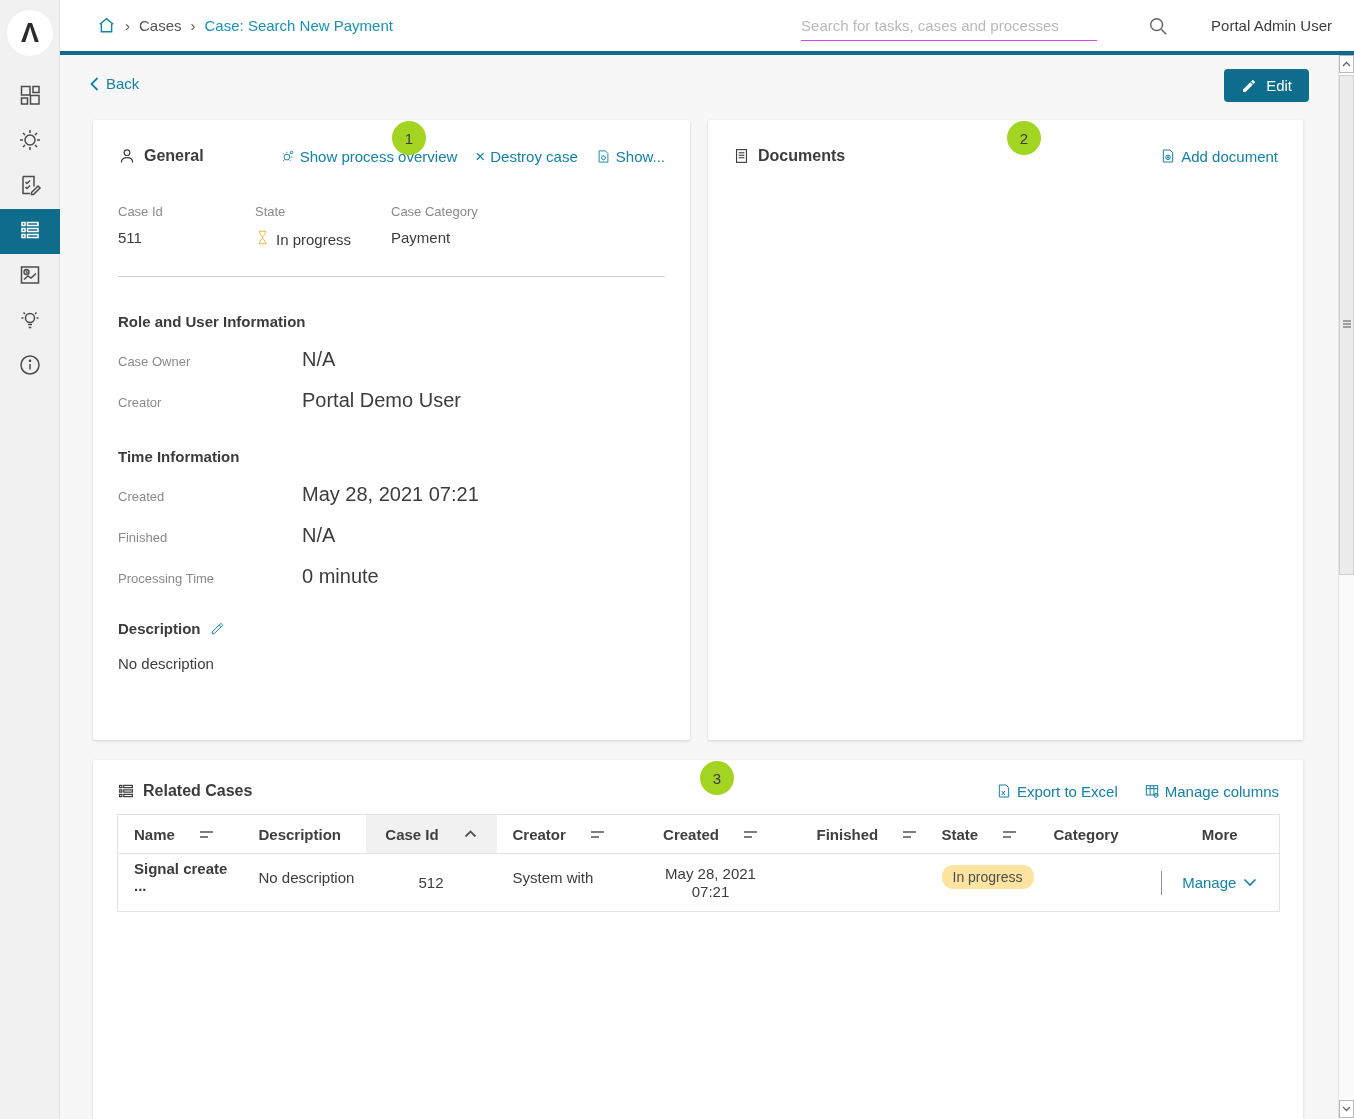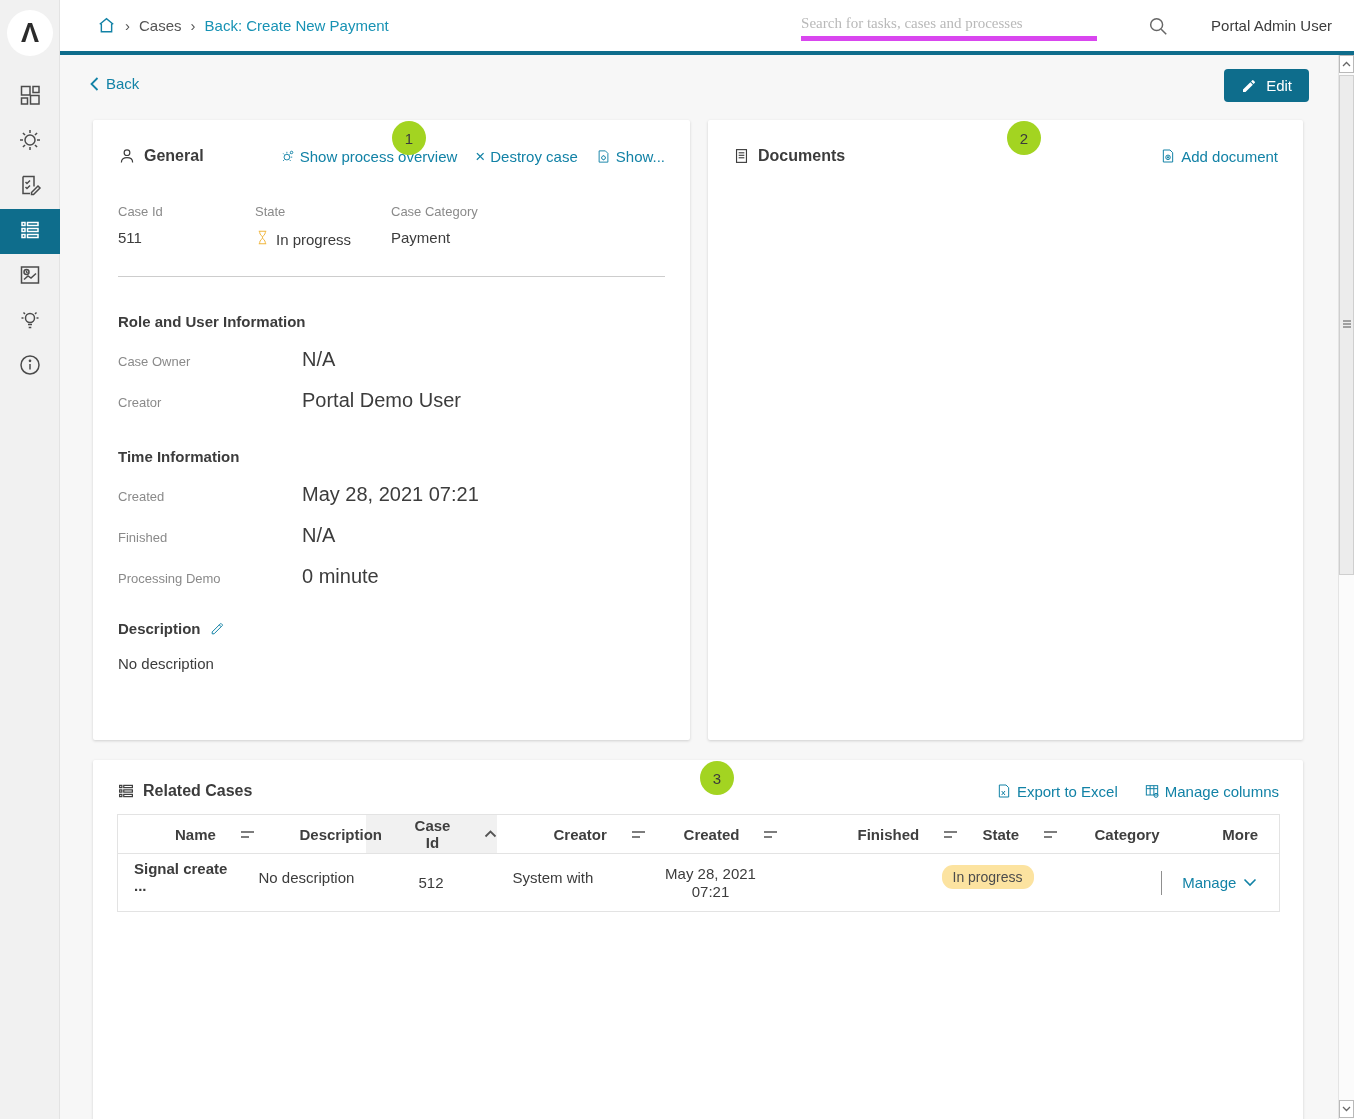--- a/index.html
+++ b/index.html
@@ -19,23 +19,23 @@
   .nav-item svg { stroke:currentColor; fill:none; stroke-width:1.5; }
 
   
   .topbar { position:absolute; left:60px; right:0; top:0; height:51px; background:#fff;
             display:flex; align-items:center; padding:0 22px 0 37px; z-index:4; }
   .crumbs { display:flex; align-items:center; gap:9px; font-size:15px; color:#555; }
   .crumb-sep { color:#555; font-size:15px; }
   .crumb-current { color:#1792b4; }
   .home-ic { color:#1282a6; display:flex; }
   .search-wrap { margin-left:auto; display:flex; align-items:center; }
-  .search-input { width:296px; height:30px; border:none; border-bottom:5px solid #d946ef;
+  .search-input { width:296px; height:30px; border:none; border-bottom:1px solid #d946ef;
                   outline:none; font-size:15px; color:#444; background:transparent;
-                  font-family:Liberation Serif, serif; }
+                  font-family:Liberation Sans, sans-serif; }
   .search-input::placeholder { color:#b9b9b9; }
   .search-ic { margin-left:50px; color:#666; display:flex; cursor:pointer; }
   .user-name { margin-left:42px; font-size:15px; color:#3c3c3c; cursor:pointer; white-space:nowrap; }
   .accent-line { position:absolute; left:60px; right:0; top:51px; height:4px;
                  background:#0e6d8c; z-index:5; }
 
   
   .content { position:absolute; left:60px; top:55px; right:16px; bottom:0;
              background:#f7f7f7; overflow:hidden; }
   .back-link { position:absolute; left:30px; top:20px; color:#1282a6; font-size:15px;
@@ -86,21 +86,21 @@
   
   .panel-related { position:absolute; left:33px; right:35px; top:705px; height:600px;
                    background:#fff; border-radius:2px; box-shadow:0 1px 3px rgba(0,0,0,.16);
                    padding:22px 24px; }
   .rel-head { display:flex; align-items:center; justify-content:space-between; }
   .rel-links { display:flex; align-items:center; gap:26px; }
   table.cases { margin-top:14px; width:100%; border-collapse:collapse; table-layout:fixed;
                 border:1px solid #e3e3e3; }
   th { height:39px; font-size:15px; font-weight:bold; color:#3f3f3f; text-align:left;
        padding:0 0 0 16px; border-bottom:1px solid #e3e3e3; background:#fff; }
-  th .th-inner { display:flex; align-items:center; gap:25px;margin-left:41px; }
+  th .th-inner { display:flex; align-items:center; gap:25px; }
   th.c-center { text-align:center; padding:0; }
   th.c-center .th-inner { justify-content:center; }
   th.hl { background:#f1f1f1; }
   .sort-ic { display:inline-flex; }
   td { height:58px; font-size:15px; color:#3c3c3c; padding:0 0 11px 16px;
        border-bottom:1px solid #e3e3e3; background:#fff; }
   td.c-center { text-align:center; padding:0; }
   td.b { font-weight:bold; }
   .two-line { line-height:18px; }
   .state-pill { display:inline-block; background:#fce3a0; color:#4c4c4c; font-size:14px;
@@ -211,21 +211,21 @@
   <div class="crumbs">
     <span class="home-ic">
         <svg width="19" height="19" viewBox="0 0 24 24" fill="none" stroke="currentColor" stroke-width="1.8">
           <path d="M3.5 10.5L12 3.5l8.5 7"></path>
           <path d="M5.5 9.5V20h13V9.5"></path>
         </svg>
       </span>
     <span class="crumb-sep">›</span>
     <span>Cases</span>
     <span class="crumb-sep">›</span>
-    <span class="crumb-current">Back: Create New Payment</span>
+    <span class="crumb-current">Case: Search New Payment</span>
   </div>
   <div class="search-wrap">
     <input class="search-input" placeholder="Search for tasks, cases and processes" style="">
     <span class="search-ic">
         <svg width="22" height="22" viewBox="0 0 24 24" fill="none" stroke="currentColor" stroke-width="1.6">
           <circle cx="10.5" cy="10.5" r="6.5"></circle>
           <line x1="15.5" y1="15.5" x2="21" y2="21"></line>
         </svg>
       </span>
   </div>
@@ -327,21 +327,21 @@
       <div class="sec-title">Time Information</div>
       <div class="kv">
         <span class="kv-label">Created</span>
         <span class="kv-value">May 28, 2021 07:21</span>
       </div>
       <div class="kv">
         <span class="kv-label">Finished</span>
         <span class="kv-value">N/A</span>
       </div>
       <div class="kv">
-        <span class="kv-label">Processing Demo</span>
+        <span class="kv-label">Processing Time</span>
         <span class="kv-value">0 minute</span>
       </div>
 
       <div class="desc-title">
         <span>Description</span>
         <span class="desc-edit">
           <svg width="15" height="15" viewBox="0 0 24 24" fill="none" stroke="#1282a6" stroke-width="1.6">
               <path d="M3.5 17.5V20.5h3L17.8 9.2l-3-3L3.5 17.5z"></path>
               <path d="M14.8 6.2l1.9-1.9c.4-.4 1-.4 1.4 0l1.6 1.6c.4.4.4 1 0 1.4l-1.9 1.9"></path>
             </svg>

